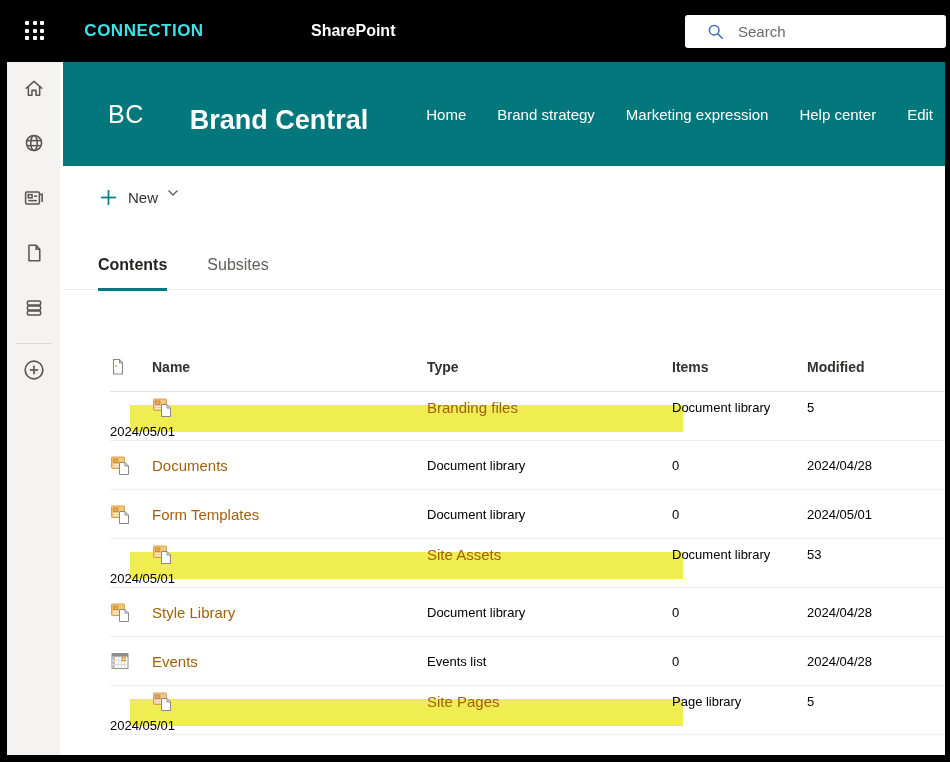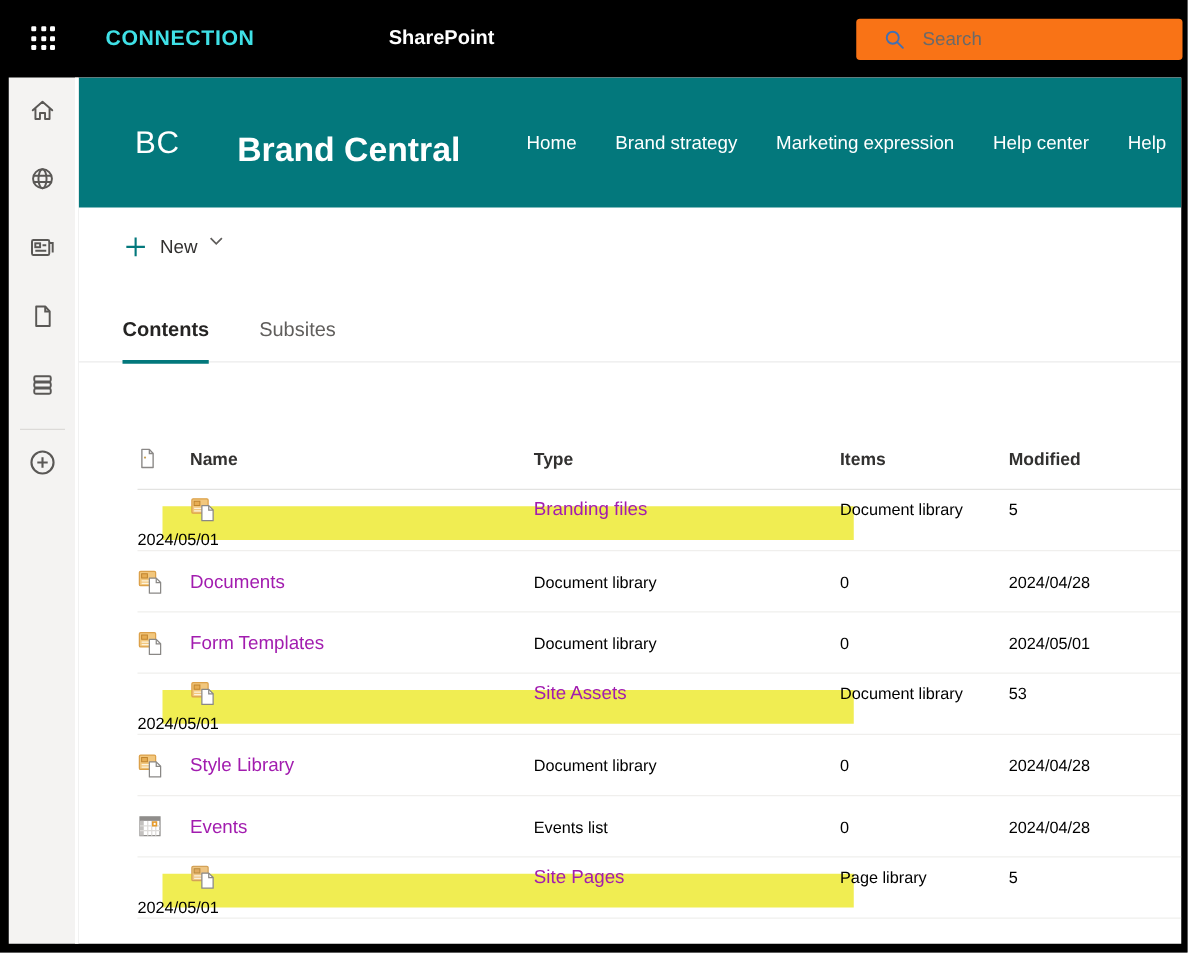--- a/index.html
+++ b/index.html
@@ -12,21 +12,21 @@
   html,body{background:#555;}
   body{font-family:"Liberation Sans", sans-serif;}
   #app{position:relative;width:950px;height:762px;background:#000;overflow:hidden;}
 
   
   .topbar{position:absolute;left:0;top:0;width:836px;height:62px;background:#000;display:flex;align-items:center;}
   .waffle{margin-left:25px;width:20px;height:20px;display:grid;grid-template-columns:repeat(3,1fr);gap:3px;cursor:pointer;}
   .waffle span{width:4px;height:4px;background:#fff;border-radius:1px;}
   .suite-logo{margin-left:24px;width:150px;text-align:center;color:var(--cyan);font-weight:bold;font-size:17px;line-height:1.18;letter-spacing:.5px;}
   .product-name{margin-left:92px;color:#fff;font-weight:bold;font-size:16px;}
-  .searchbox{position:absolute;left:685px;top:15px;width:261px;height:33px;background:#f97316;border-radius:3px;display:flex;align-items:center;padding-left:22px;}
+  .searchbox{position:absolute;left:685px;top:15px;width:261px;height:33px;background:#ffffff;border-radius:3px;display:flex;align-items:center;padding-left:22px;}
   .searchbox svg{flex:0 0 auto;}
   .searchbox input{border:none;outline:none;font-size:15px;color:#444;margin-left:13px;width:170px;font-family:"Liberation Sans",sans-serif;background:transparent;}
   .searchbox input::placeholder{color:#6a6a6a;}
 
   
   .sidebar{position:absolute;left:7px;top:62px;width:56px;height:693px;background:#f4f3f2;border-right:3px solid #fff;display:flex;flex-direction:column;align-items:center;padding-top:14px;}
   .rail-btn{width:36px;height:24px;display:flex;align-items:center;justify-content:center;margin-bottom:31px;cursor:pointer;}
   .rail-divider{width:36px;height:1px;background:#dcdad8;margin:-8px 0 14px 0;}
   .rail-btn svg{stroke:#5a5856;fill:none;stroke-width:1.3;}
 
@@ -51,21 +51,21 @@
 
   
   .table{margin-top:53px;padding-left:47px;}
   .thead,.trow{display:grid;grid-template-columns:42px 275px 245px 135px 1fr;align-items:center;}
   .thead{height:49px;border-bottom:1px solid #e3e3e1;}
   .thead .th{font-size:14px;font-weight:bold;color:#323130;}
   .trow{height:49px;border-bottom:1px solid #f0efed;position:relative;cursor:pointer;}
   .hl-band{display:none;position:absolute;left:20px;top:11px;width:553px;height:27px;background:var(--hl);z-index:0;}
   .trow>div{position:relative;z-index:1;}
   .cell-icon{display:flex;align-items:center;}
-  .cell-name{font-size:15px;color:#a21caf;}
+  .cell-name{font-size:15px;color:#a16207;}
   .cell-type,.cell-items,.cell-modified{font-size:13px;color:#000000;}
 </style>
 </head>
 <body>
 
 <div id="app">
 
   <div class="topbar">
     <div class="waffle">
       <span></span>
@@ -140,21 +140,21 @@
   <div class="main">
 
     <div class="siteheader">
       <div class="site-logo">BC</div>
       <div class="site-title">Brand Central</div>
       <div class="sitenav">
         <span class="navlink">Home</span>
         <span class="navlink">Brand strategy</span>
         <span class="navlink">Marketing expression</span>
         <span class="navlink">Help center</span>
-        <span class="navlink">Help</span>
+        <span class="navlink">Edit</span>
       </div>
     </div>
 
     <div class="newbar">
       <span class="plus">
         <svg width="17" height="17" viewBox="0 0 16 16">
             <line x1="8" y1="1" x2="8" y2="15" stroke="var(--accent)" stroke-width="1.6"></line>
             <line x1="1" y1="8" x2="15" y2="8" stroke="var(--accent)" stroke-width="1.6"></line>
           </svg>
       </span>

